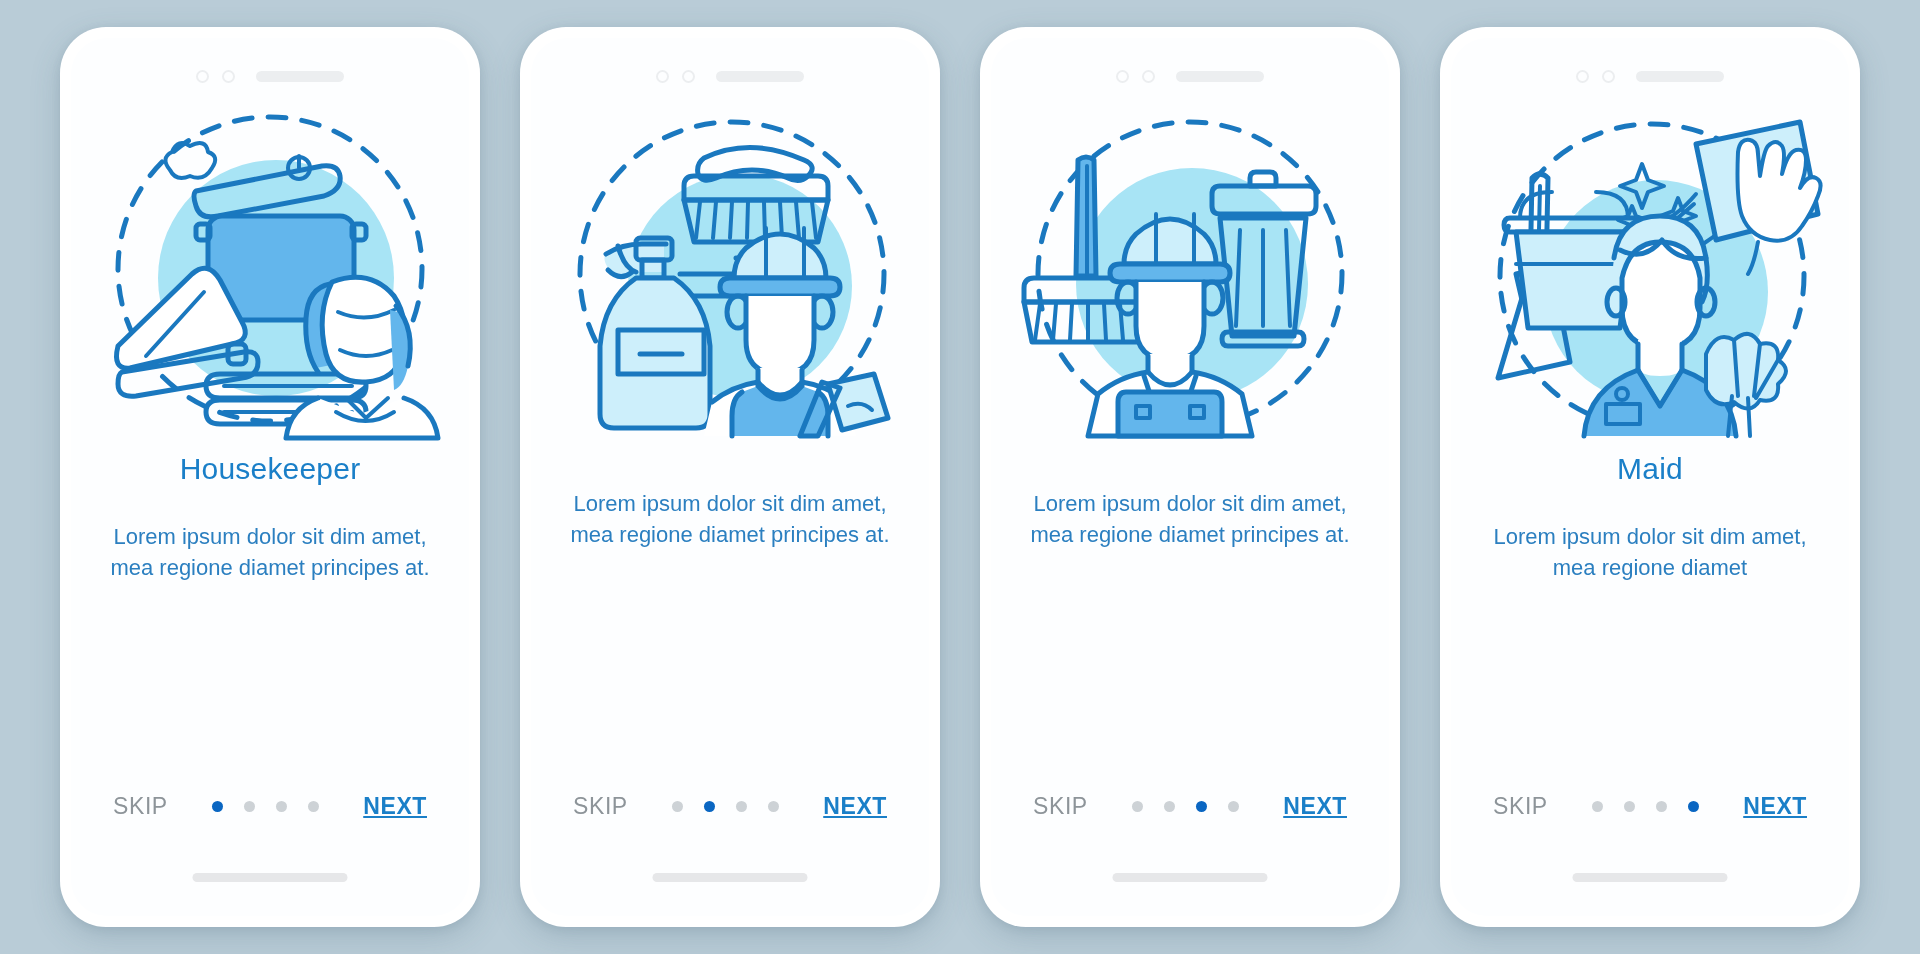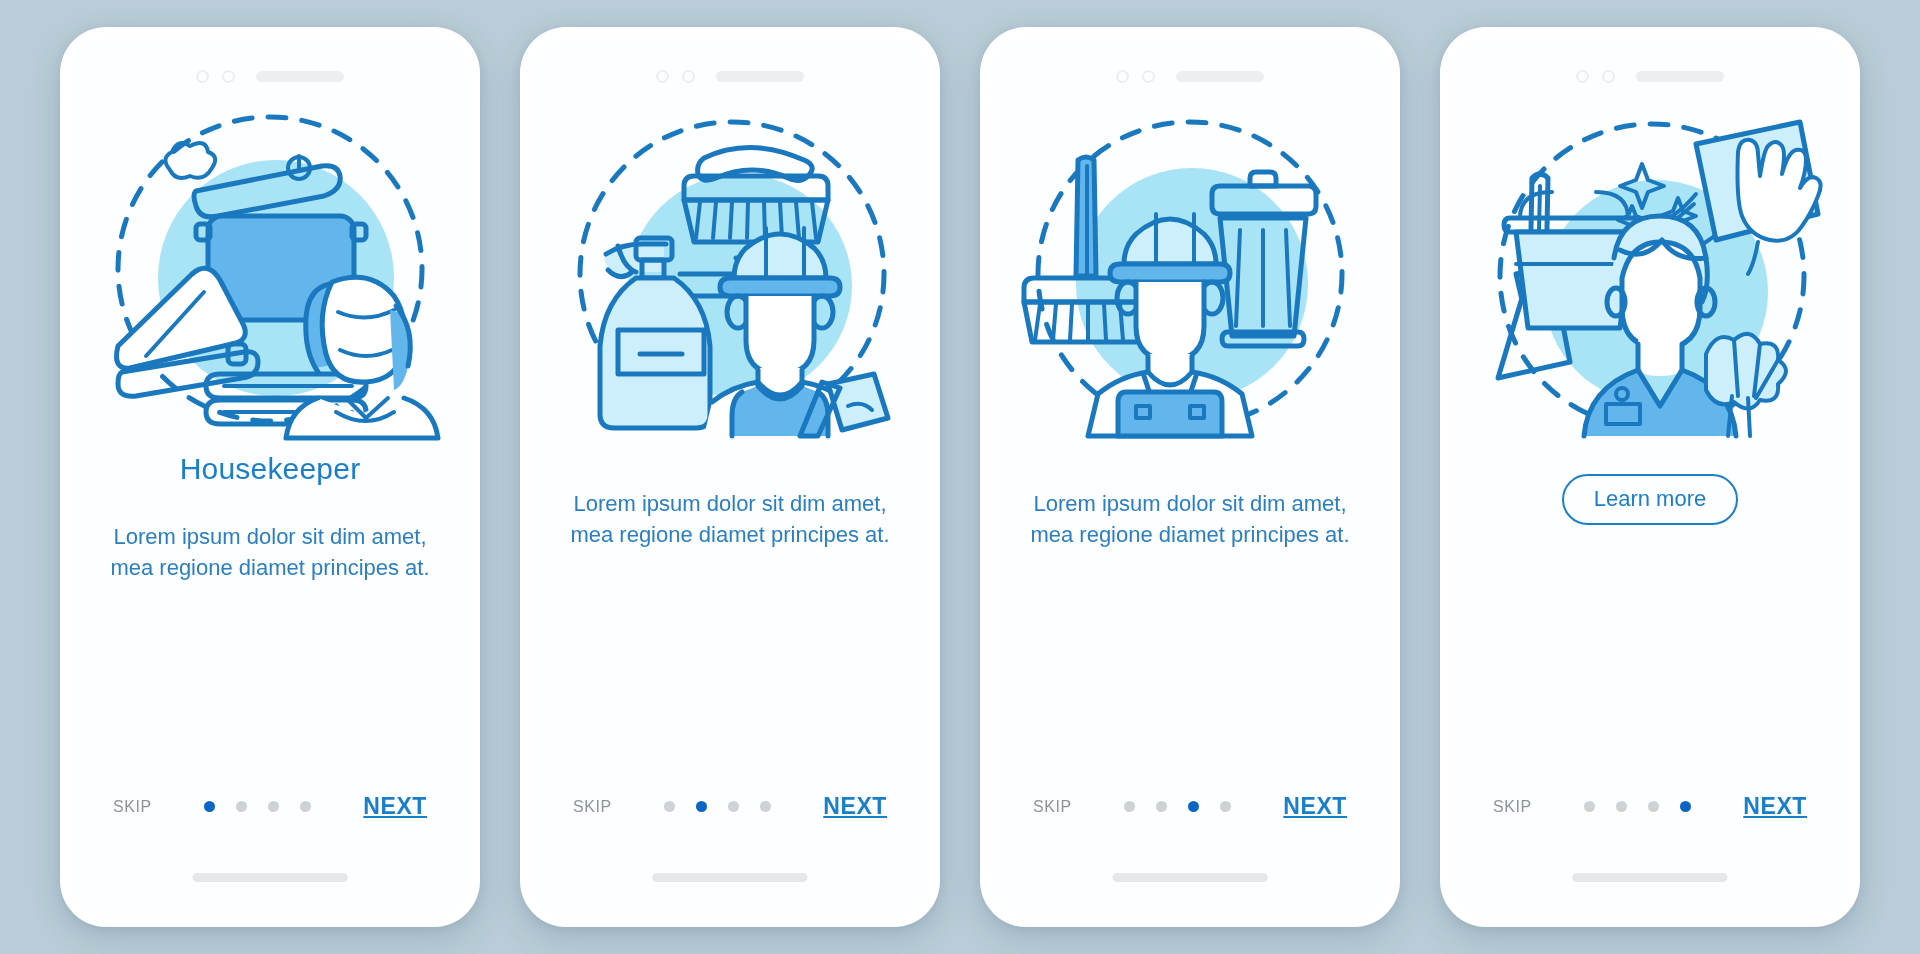--- a/index.html
+++ b/index.html
@@ -127,21 +127,21 @@
     position: absolute;
     left: 0;
     right: 0;
     bottom: 96px;
     display: flex;
     align-items: center;
     justify-content: space-between;
     padding: 0 42px;
   }
   .skip {
-    font-size: 16px;
+    font-size: 23px;
     color: #8d9499;
     letter-spacing: .6px;
     cursor: pointer;
   }
   .next {
     font-size: 23px;
     color: #1a7fc8;
     letter-spacing: .6px;
     font-weight: 600;
     cursor: pointer;
@@ -466,21 +466,22 @@
           <rect class="ln2" x="126" y="298" width="34" height="20" fill="#ffffff"></rect>
 
           <path class="fillpale" d="M226 248 q10 -24 28 -14 q16 -14 26 4 q20 -4 18 16 q16 10 0 24 q2 20 -18 16 q-10 16 -26 2 q-18 8 -28 -12z"></path>
           <path class="ln2" d="M226 248 q10 -24 28 -14 q16 -14 26 4 q20 -4 18 16 q16 10 0 24 q2 20 -18 16 q-10 16 -26 2 q-18 8 -28 -12z"></path>
           <path class="ln2" d="M254 234 l4 56 M280 238 l-6 52 M298 254 l-22 38"></path>
           <path class="ln2" d="M252 290 l-4 40 M268 292 l2 38"></path>
         </svg>
       </div>
 
       <div class="text-block">
-        <button class="learn-more">Learn more</button>
+        <div class="card-title">Maid</div>
+        <div class="card-body">Lorem ipsum dolor sit dim amet, mea regione diamet</div>
       </div>
 
       <div class="nav-row">
         <span class="skip">SKIP</span>
         <span class="dots">
           <span class="dot"></span>
           <span class="dot"></span>
           <span class="dot"></span>
           <span class="dot active"></span>
         </span>

